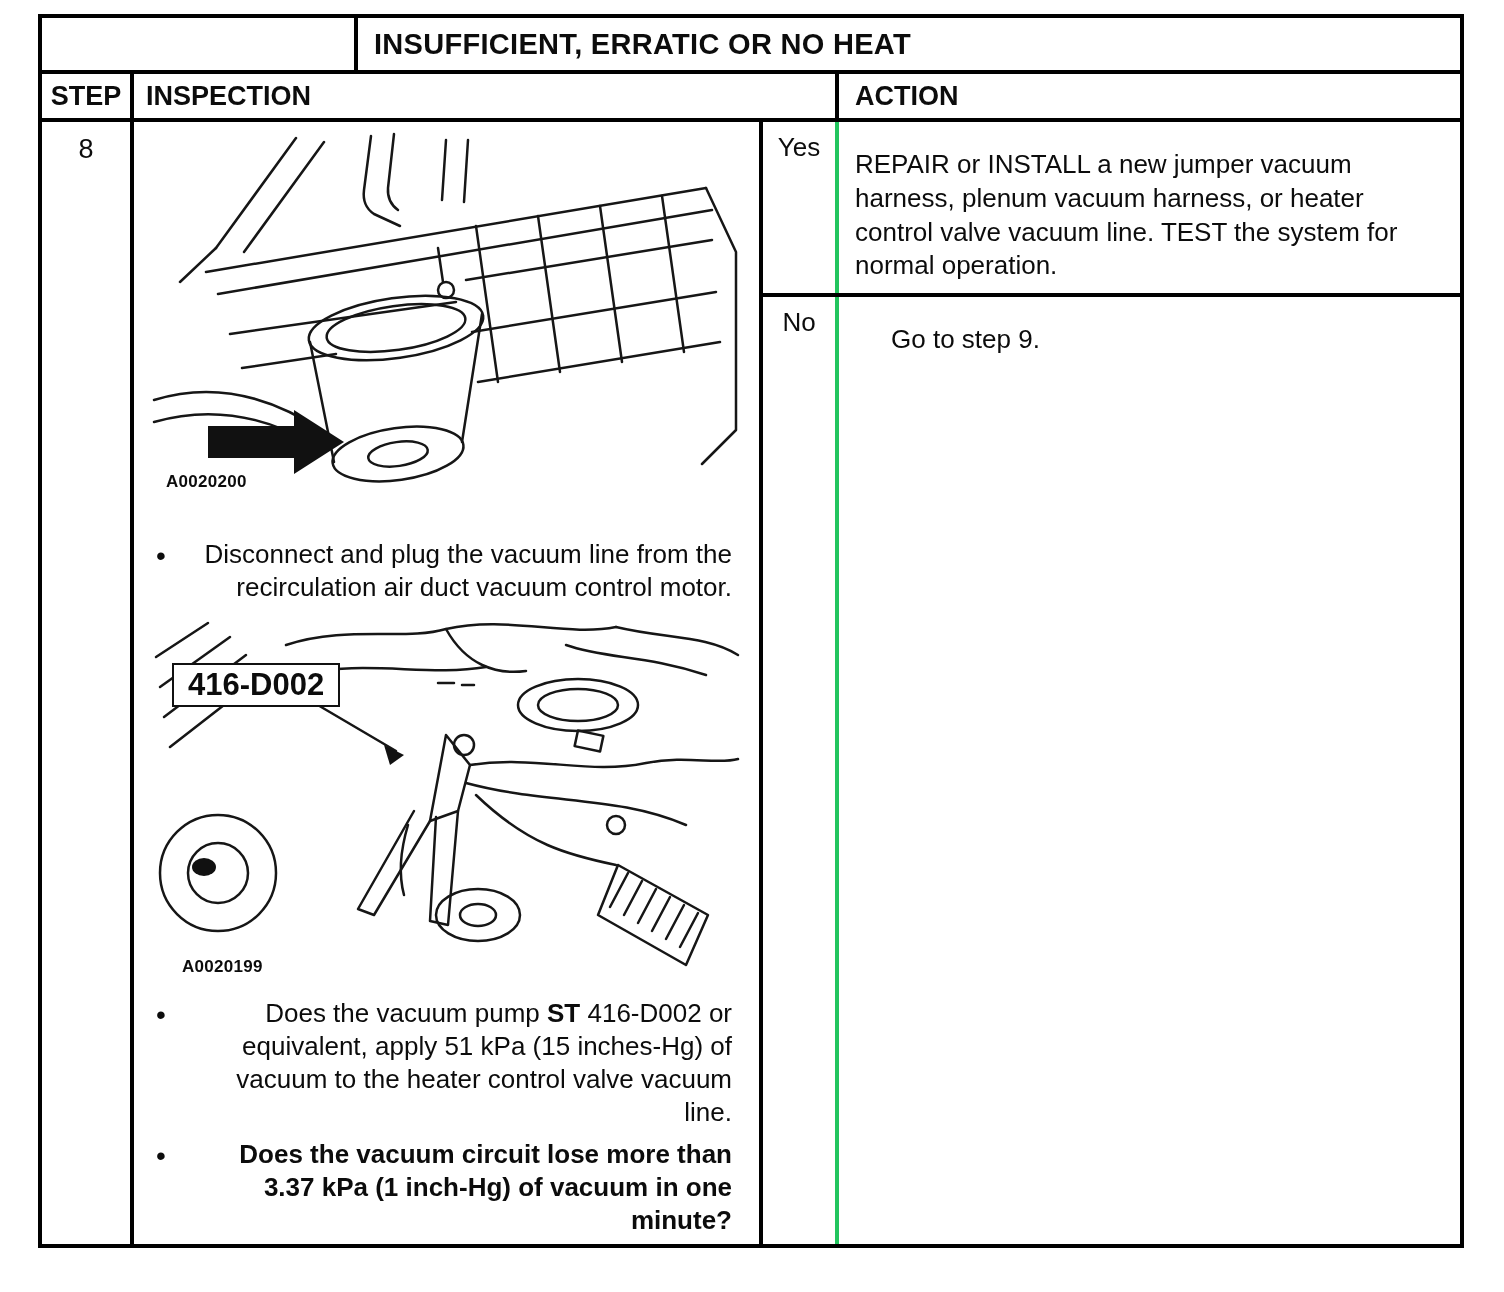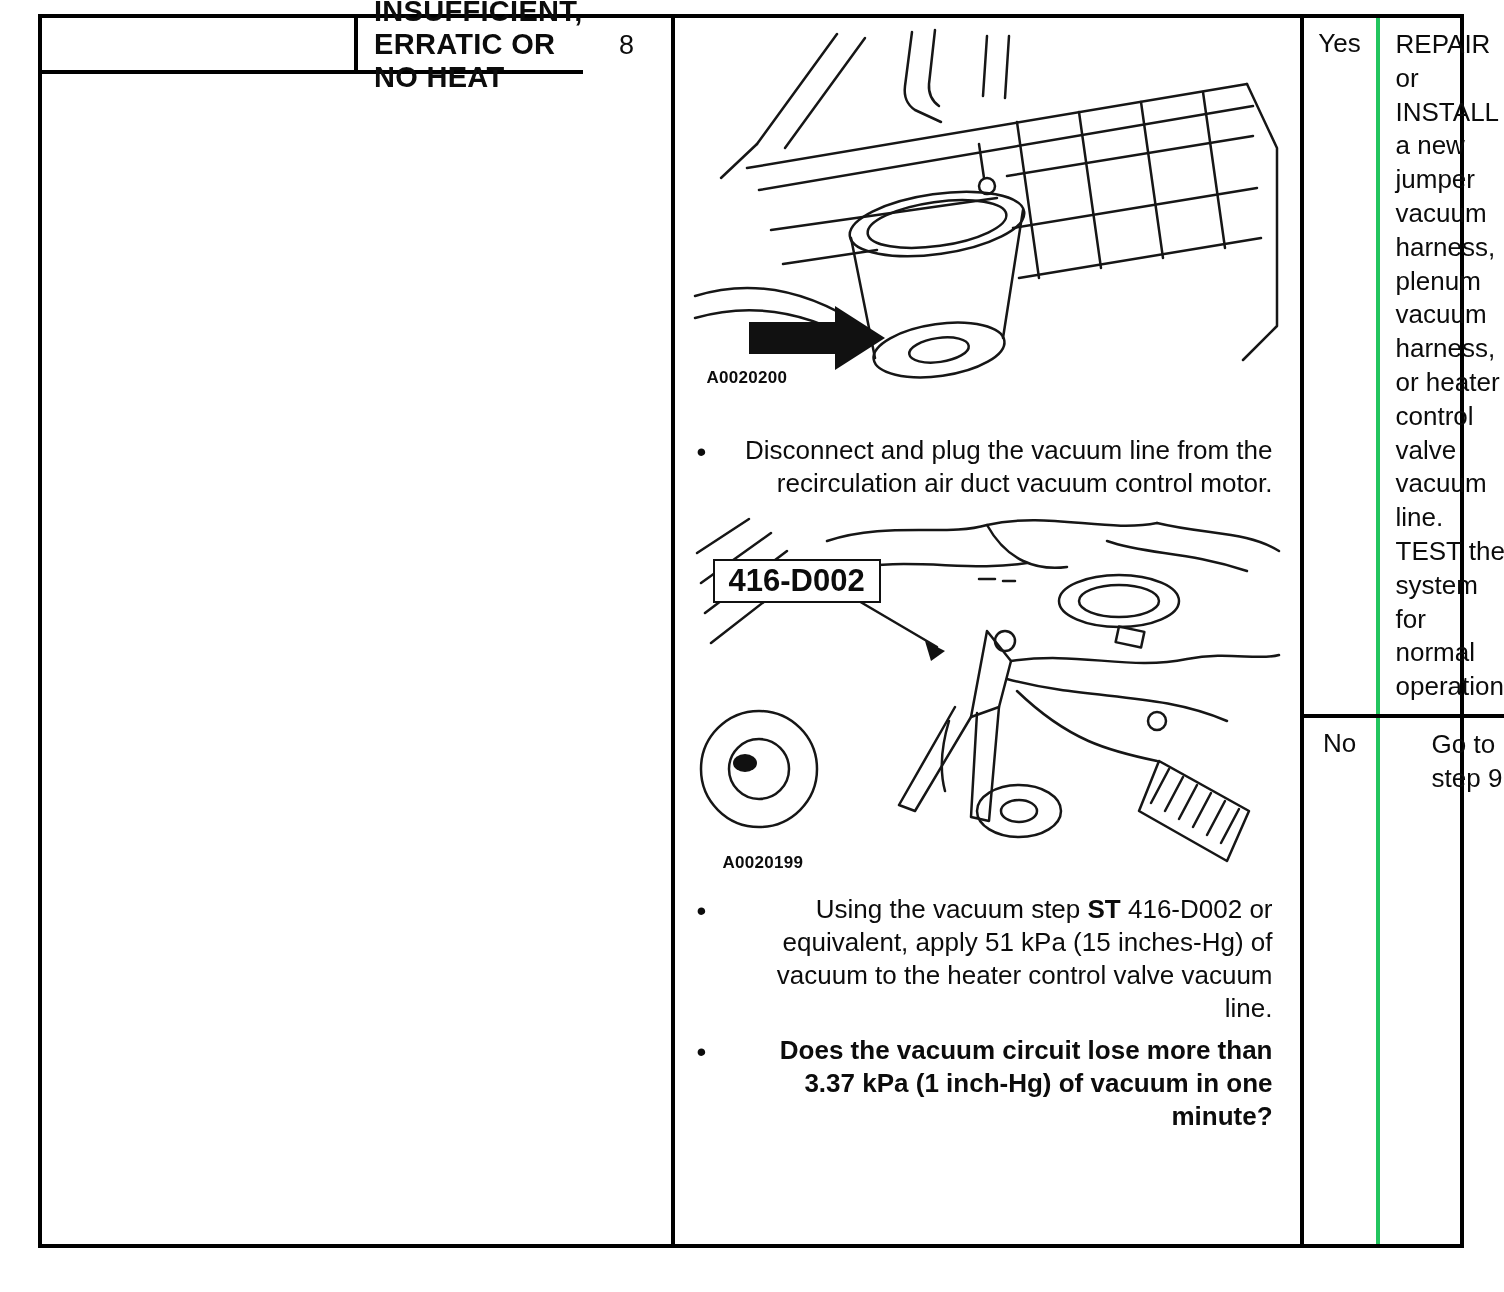--- a/index.html
+++ b/index.html
@@ -13,21 +13,21 @@
     color: #0c0c0c;
     overflow: hidden;
   }
   .doc-table {
     position: absolute;
     left: 38px; top: 14px;
     width: 1426px; height: 1234px;
     border: 4px solid #000;
     background: #fff;
     display: flex;
-    flex-direction: row;
+    flex-direction: column;
   }
   
   .title-row { display: flex; height: 56px; border-bottom: 4px solid #000; }
   .title-left { width: 316px; border-right: 4px solid #000; }
   .title-main {
     flex: 1; display: flex; align-items: center;
     padding-left: 16px; font-weight: bold; font-size: 29px; letter-spacing: .3px;
   }
   
   .header-row { display: flex; height: 48px; border-bottom: 4px solid #000; font-weight: bold; font-size: 27px; }
@@ -35,21 +35,21 @@
   .h-inspection { width: 705px; border-right: 4px solid #000; display:flex; align-items:center; padding-left: 12px; }
   .h-action { flex: 1; display:flex; align-items:center; padding-left: 16px; }
   
   .body-row { display: flex; flex: 1; min-height: 0; }
   .c-step { width: 92px; border-right: 4px solid #000; text-align: center; font-size: 27px; padding-top: 12px; }
   .c-inspection { width: 629px; border-right: 4px solid #000; padding: 8px 0 0 0; overflow: hidden; }
   .c-actionwrap { flex: 1; display: flex; flex-direction: column; min-width: 0; }
   .yes-row { display: flex; border-bottom: 4px solid #000; min-height: 152px; }
   .no-row { display: flex; flex: 1; gap: 36px; }
   .yn-cell { width: 76px; border-right: 4px solid #22c55e; padding-top: 10px; text-align: center; font-size: 26px; }
-  .action-text { flex: 1; padding: 10px 14px 10px 16px; font-size: 26px; line-height: 1.3; }
+  .action-text { flex: 1; padding: 10px 14px 10px 16px; font-size: 26px; line-height: 1.3; margin-top: 16px; }
   .action-text .inner { max-width: 552px; }
   
   .insp-title { font-size: 27px; padding: 6px 8px 2px 14px; letter-spacing: .2px; }
   .figure { position: relative; width: 600px; margin-left: 12px; }
   .figure svg { display: block; }
   .fig-code { position: absolute; font-size: 17px; font-weight: bold; letter-spacing: .3px; }
   .fig2-tag {
     position: absolute; left: 26px; top: 50px;
     border: 2px solid #111; background: #fff;
     padding: 2px 14px; font-size: 31px; font-weight: bold;
@@ -65,20 +65,25 @@
 <body>
 
 <div class="page">
   <div class="doc-table">
 
     <div class="title-row">
       <div class="title-left"></div>
       <div class="title-main">INSUFFICIENT, ERRATIC OR NO HEAT</div>
     </div>
 
+    <div class="header-row">
+      <div class="h-step">STEP</div>
+      <div class="h-inspection">INSPECTION</div>
+      <div class="h-action">ACTION</div>
+    </div>
 
     <div class="body-row">
 
       <div class="c-step">8</div>
 
       <div class="c-inspection">
 
         <div class="figure" style="height:396px;">
           <svg viewBox="0 0 600 396" width="600" height="396">
             <g fill="none" stroke="#161616" stroke-width="2.5" stroke-linecap="round" stroke-linejoin="round">
@@ -182,21 +187,21 @@
             </g>
             <ellipse cx="58" cy="254" rx="12" ry="9" fill="#111" stroke="none"></ellipse>
             <polygon points="258,142 238,132 244,152" fill="#111" stroke="none"></polygon>
           </svg>
           <div class="fig2-tag">416-D002</div>
           <div class="fig-code" style="left:36px; bottom:8px;">A0020199</div>
         </div>
 
         <div class="bullets">
           <div class="bullet">
-            <div class="btxt"><span>Using the vacuum step </span><span class="b-strong">ST</span><span> 416-D002 or equivalent, apply 51 kPa (15 inches-Hg) of vacuum to the heater control valve vacuum line.</span></div>
+            <div class="btxt"><span>Does the vacuum pump </span><span class="b-strong">ST</span><span> 416-D002 or equivalent, apply 51 kPa (15 inches-Hg) of vacuum to the heater control valve vacuum line.</span></div>
           </div>
           <div class="bullet bold">
             <div class="btxt">Does the vacuum circuit lose more than 3.37 kPa (1 inch-Hg) of vacuum in one minute?</div>
           </div>
         </div>
       </div>
 
       <div class="c-actionwrap">
         <div class="yes-row">
           <div class="yn-cell">Yes</div>

